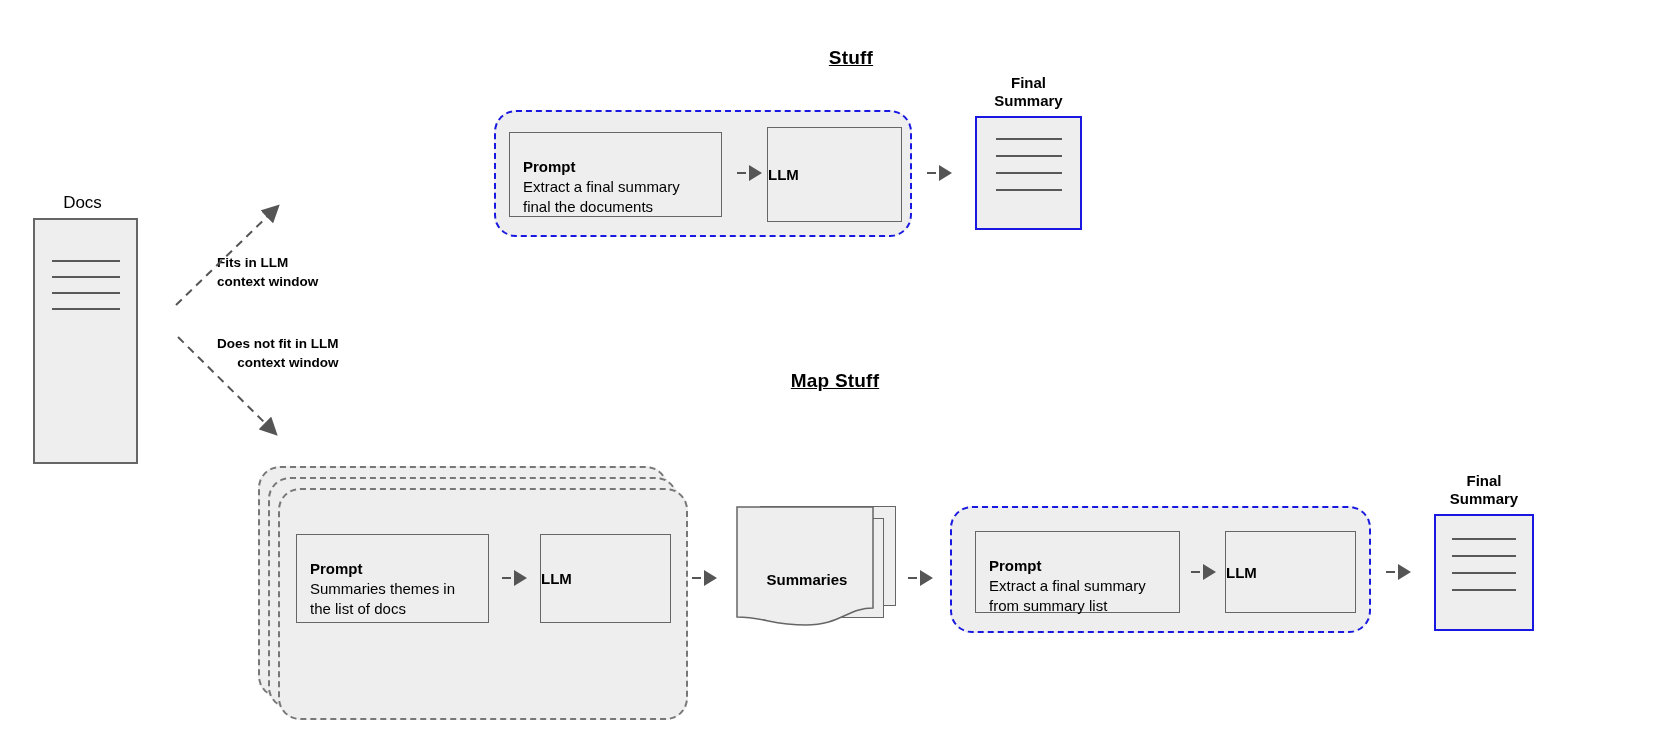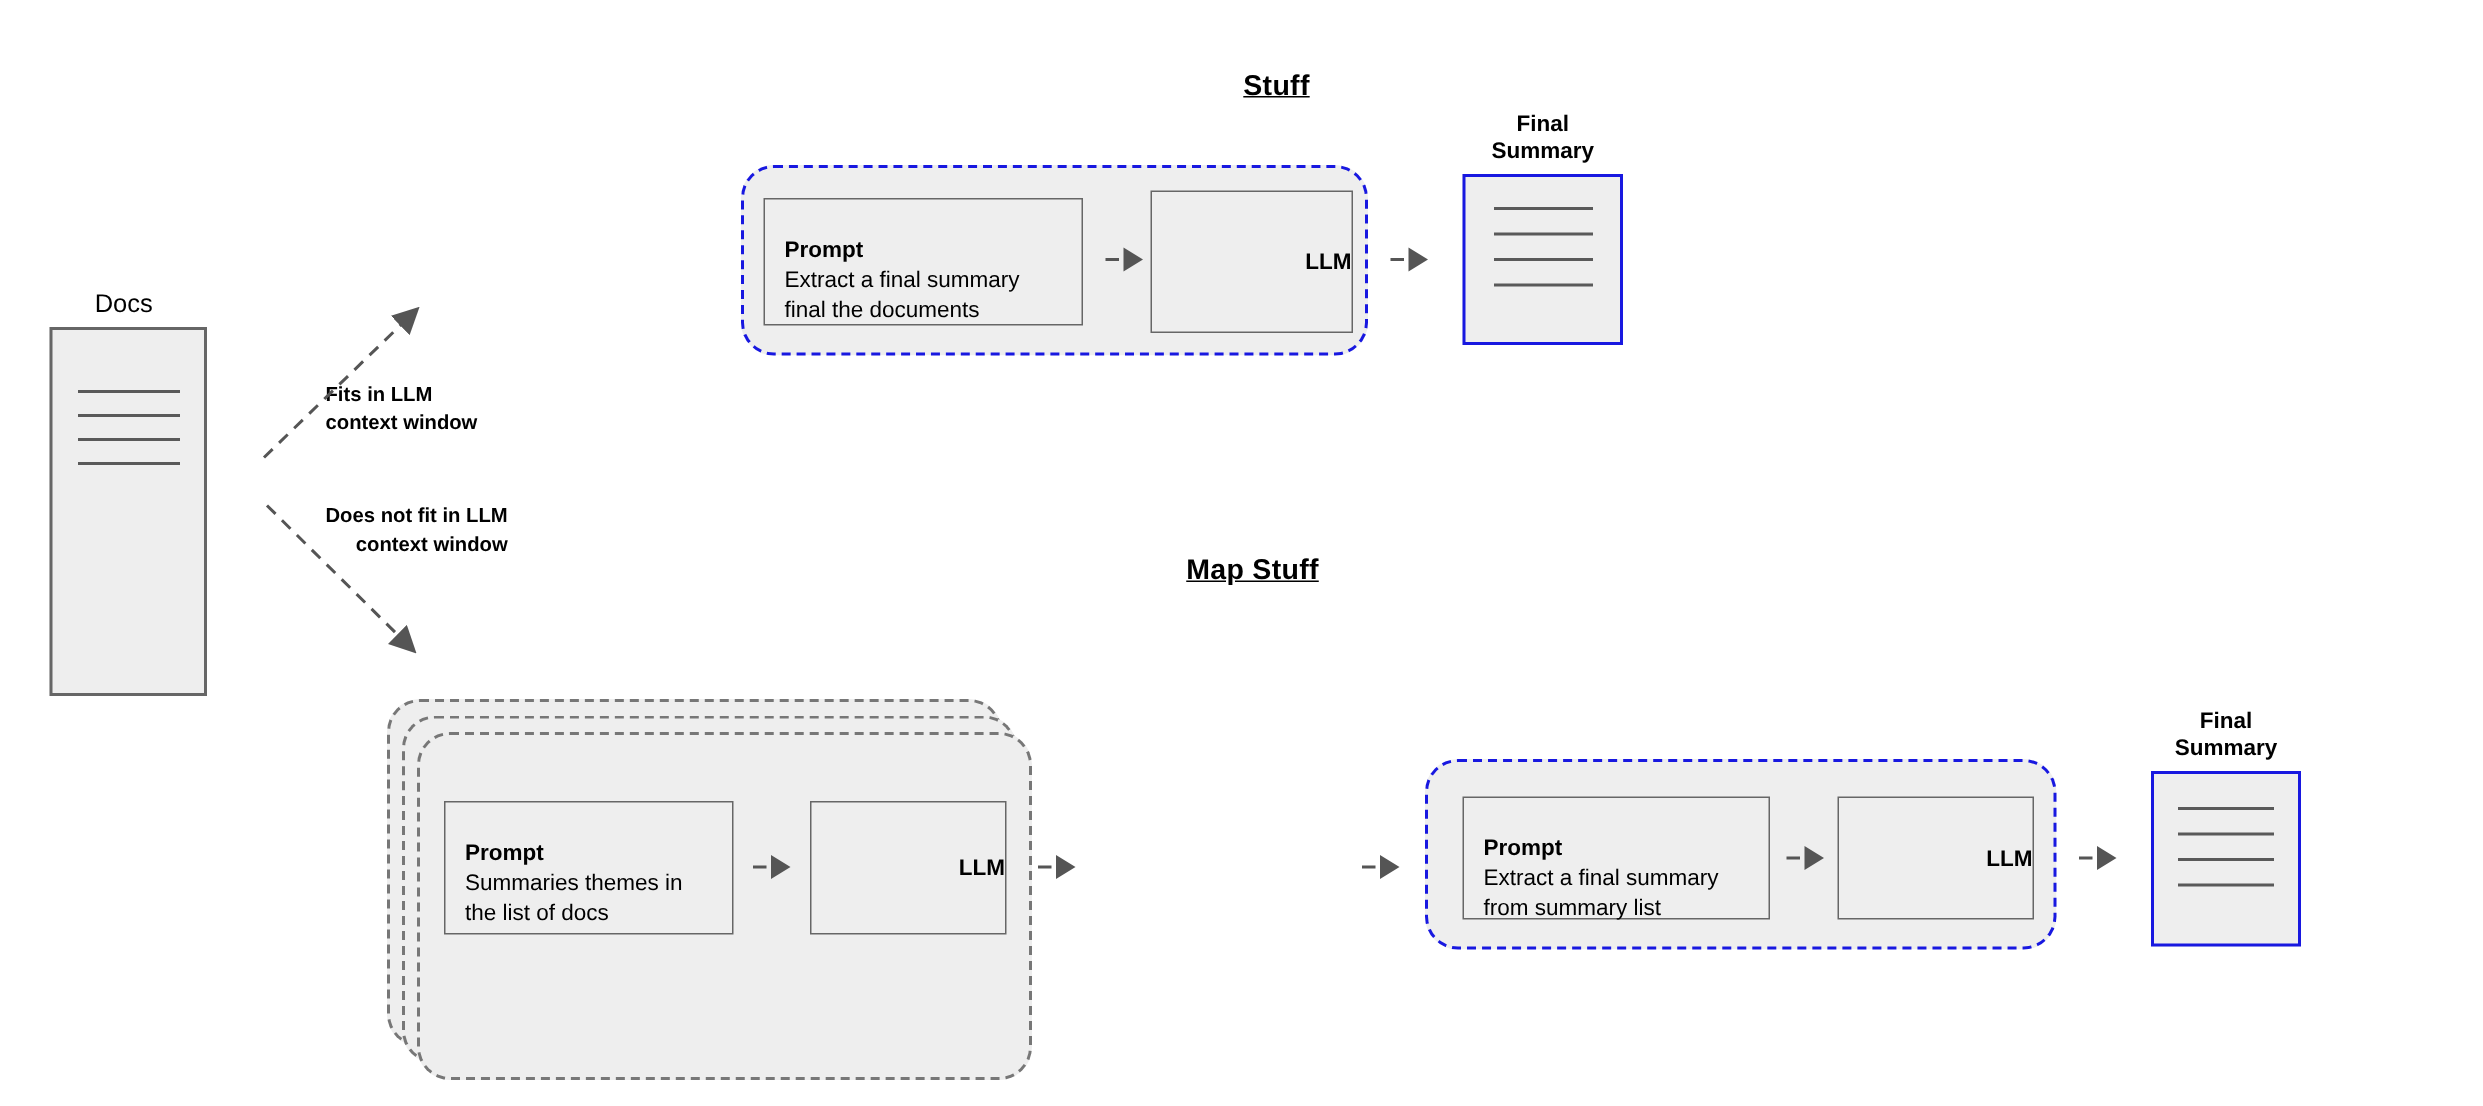--- a/index.html
+++ b/index.html
@@ -90,21 +90,21 @@
     line-height: 20px;
   }
   .prompt-title {
     font-weight: bold;
     display: block;
   }
   .prompt-body { display: block; }
   .llm-box {
     display: flex;
     align-items: center;
-    justify-content: flex-end;
+    justify-content: flex-start;
     font-size: 15px;
     font-weight: bold;
   }
 
   
   .arrow {
     position: absolute;
     height: 14px;
     display: flex;
     align-items: center;
@@ -243,20 +243,28 @@
 
   <div class="node inner-box llm-box" style="left:540px; top:534px; width:131px; height:89px;">
     <span>LLM</span>
   </div>
 
   <div class="arrow" style="left:692px; top:571px;">
     <div class="stem"></div>
     <div class="head"></div>
   </div>
 
+  <div class="summ-wrap" style="left:736px; top:506px; width:170px; height:130px;">
+    <div class="summ-sheet" style="left:24px; top:0px; width:136px; height:100px;"></div>
+    <div class="summ-sheet" style="left:12px; top:12px; width:136px; height:100px;"></div>
+    <svg class="summ-front" width="140" height="124" viewBox="0 0 140 124">
+      <path d="M1,1 L137,1 L137,102 C112,102 104,119 70,119 C36,119 28,111 1,111 Z" fill="#eeeeee" stroke="#666666" stroke-width="1.5"></path>
+    </svg>
+    <div class="summ-label" style="left:26px; top:65px; width:90px; text-align:center;">Summaries</div>
+  </div>
 
   <div class="arrow" style="left:908px; top:571px;">
     <div class="stem"></div>
     <div class="head"></div>
   </div>
 
   <div class="node group-blue" style="left:950px; top:506px; width:421px; height:127px;"></div>
 
   <div class="node inner-box prompt-box" style="left:975px; top:531px; width:205px; height:82px;">
     <span class="prompt-title">Prompt</span>

